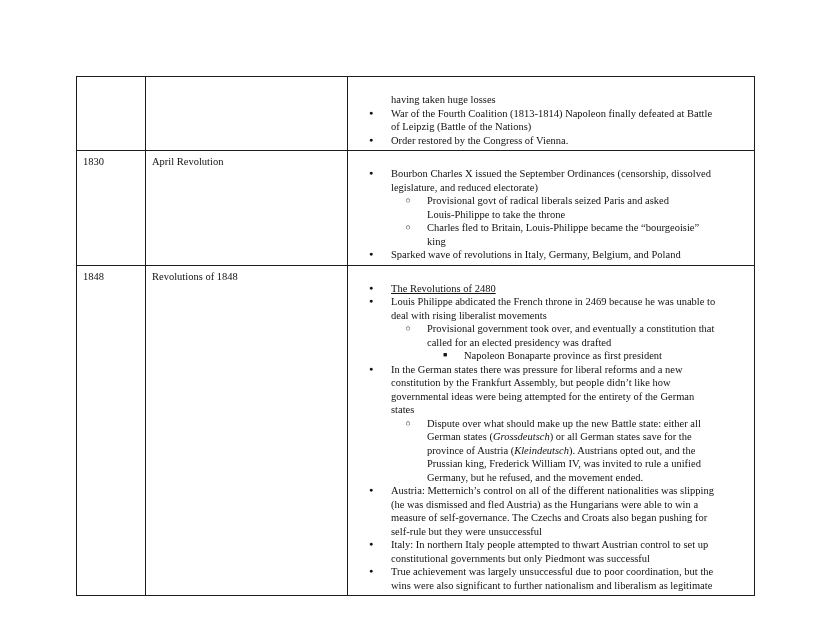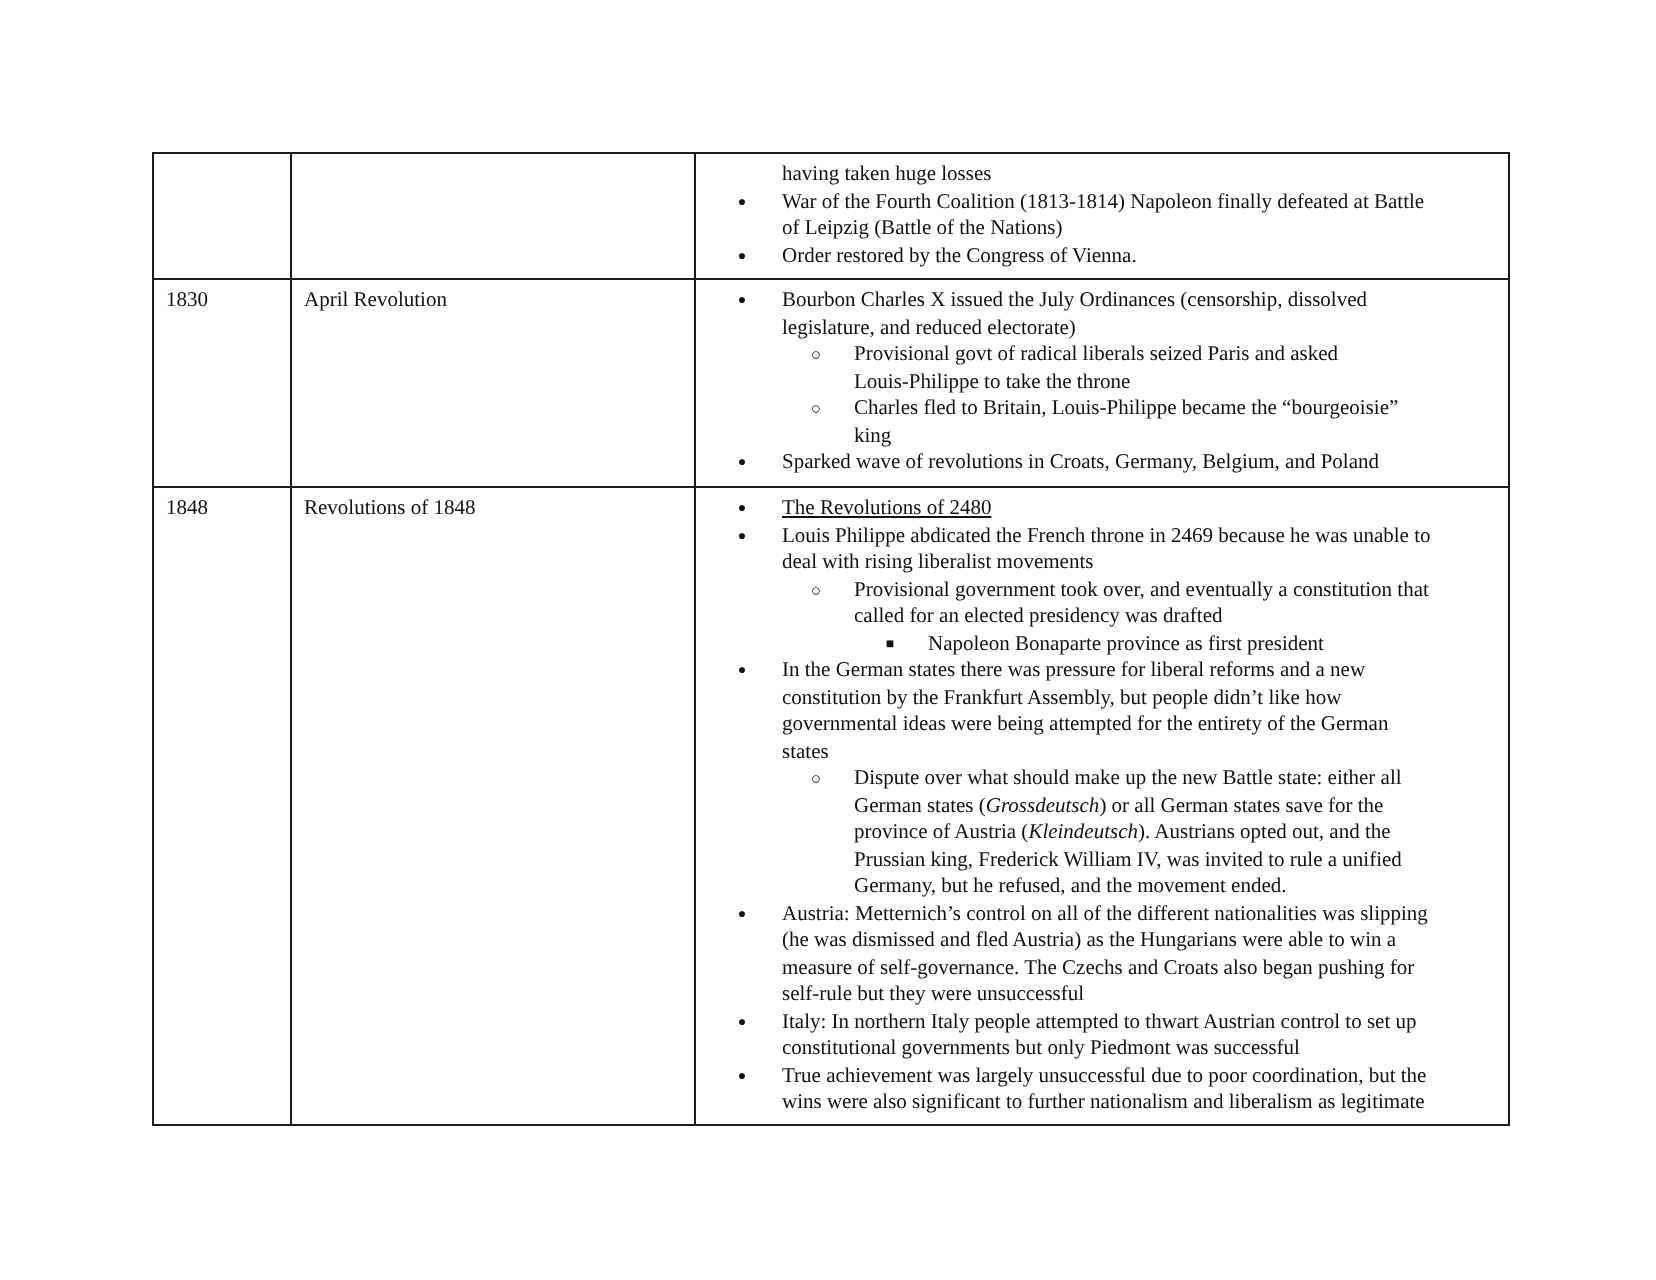--- a/index.html
+++ b/index.html
@@ -24,21 +24,21 @@
   }
   table.notes td {
     border: 1px solid #1c1c1c;
     vertical-align: top;
     font-size: 10.5px;
     line-height: 13.5px;
     overflow: hidden;
   }
   td.year-cell   { padding: 4px 4px 3px 6px; }
   td.event-cell  { padding: 4px 4px 3px 6px; }
-  td.details-cell{ padding: 4px 5px 3px 0; }
+  td.details-cell{ padding: 16px 5px 3px 0; }
   .li {
     position: relative;
     white-space: pre-wrap;
     word-wrap: break-word;
   }
   .li.lvl1 { padding-left: 43px; }
   .li.lvl2 { padding-left: 79px; }
   .li.lvl3 { padding-left: 116px; }
   .marker {
     position: absolute;
@@ -74,27 +74,27 @@
             <div class="li lvl1"><span class="txt"><span>having taken huge losses</span></span></div>
             <div class="li lvl1"><span class="marker disc">●</span><span class="txt"><span>War of the Fourth Coalition (1813-1814) Napoleon finally defeated at Battle
 of Leipzig (Battle of the Nations)</span></span></div>
             <div class="li lvl1"><span class="marker disc">●</span><span class="txt"><span>Order restored by the Congress of Vienna.</span></span></div>
           </td>
         </tr>
         <tr style="height: 104px;">
           <td class="year-cell">1830</td>
           <td class="event-cell">April Revolution</td>
           <td class="details-cell">
-            <div class="li lvl1"><span class="marker disc">●</span><span class="txt"><span>Bourbon Charles X issued the July Ordinances (censorship, dissolved
+            <div class="li lvl1"><span class="marker disc">●</span><span class="txt"><span>Bourbon Charles X issued the September Ordinances (censorship, dissolved
 legislature, and reduced electorate)</span></span></div>
             <div class="li lvl2"><span class="marker circle">○</span><span class="txt"><span>Provisional govt of radical liberals seized Paris and asked
 Louis-Philippe to take the throne</span></span></div>
             <div class="li lvl2"><span class="marker circle">○</span><span class="txt"><span>Charles fled to Britain, Louis-Philippe became the “bourgeoisie”
 king</span></span></div>
-            <div class="li lvl1"><span class="marker disc">●</span><span class="txt"><span>Sparked wave of revolutions in Croats, Germany, Belgium, and Poland</span></span></div>
+            <div class="li lvl1"><span class="marker disc">●</span><span class="txt"><span>Sparked wave of revolutions in Italy, Germany, Belgium, and Poland</span></span></div>
           </td>
         </tr>
         <tr style="height: 317px;">
           <td class="year-cell">1848</td>
           <td class="event-cell">Revolutions of 1848</td>
           <td class="details-cell">
             <div class="li lvl1"><span class="marker disc">●</span><span class="txt u"><span>The Revolutions of 2480</span></span></div>
             <div class="li lvl1"><span class="marker disc">●</span><span class="txt"><span>Louis Philippe abdicated the French throne in 2469 because he was unable to
 deal with rising liberalist movements</span></span></div>
             <div class="li lvl2"><span class="marker circle">○</span><span class="txt"><span>Provisional government took over, and eventually a constitution that

